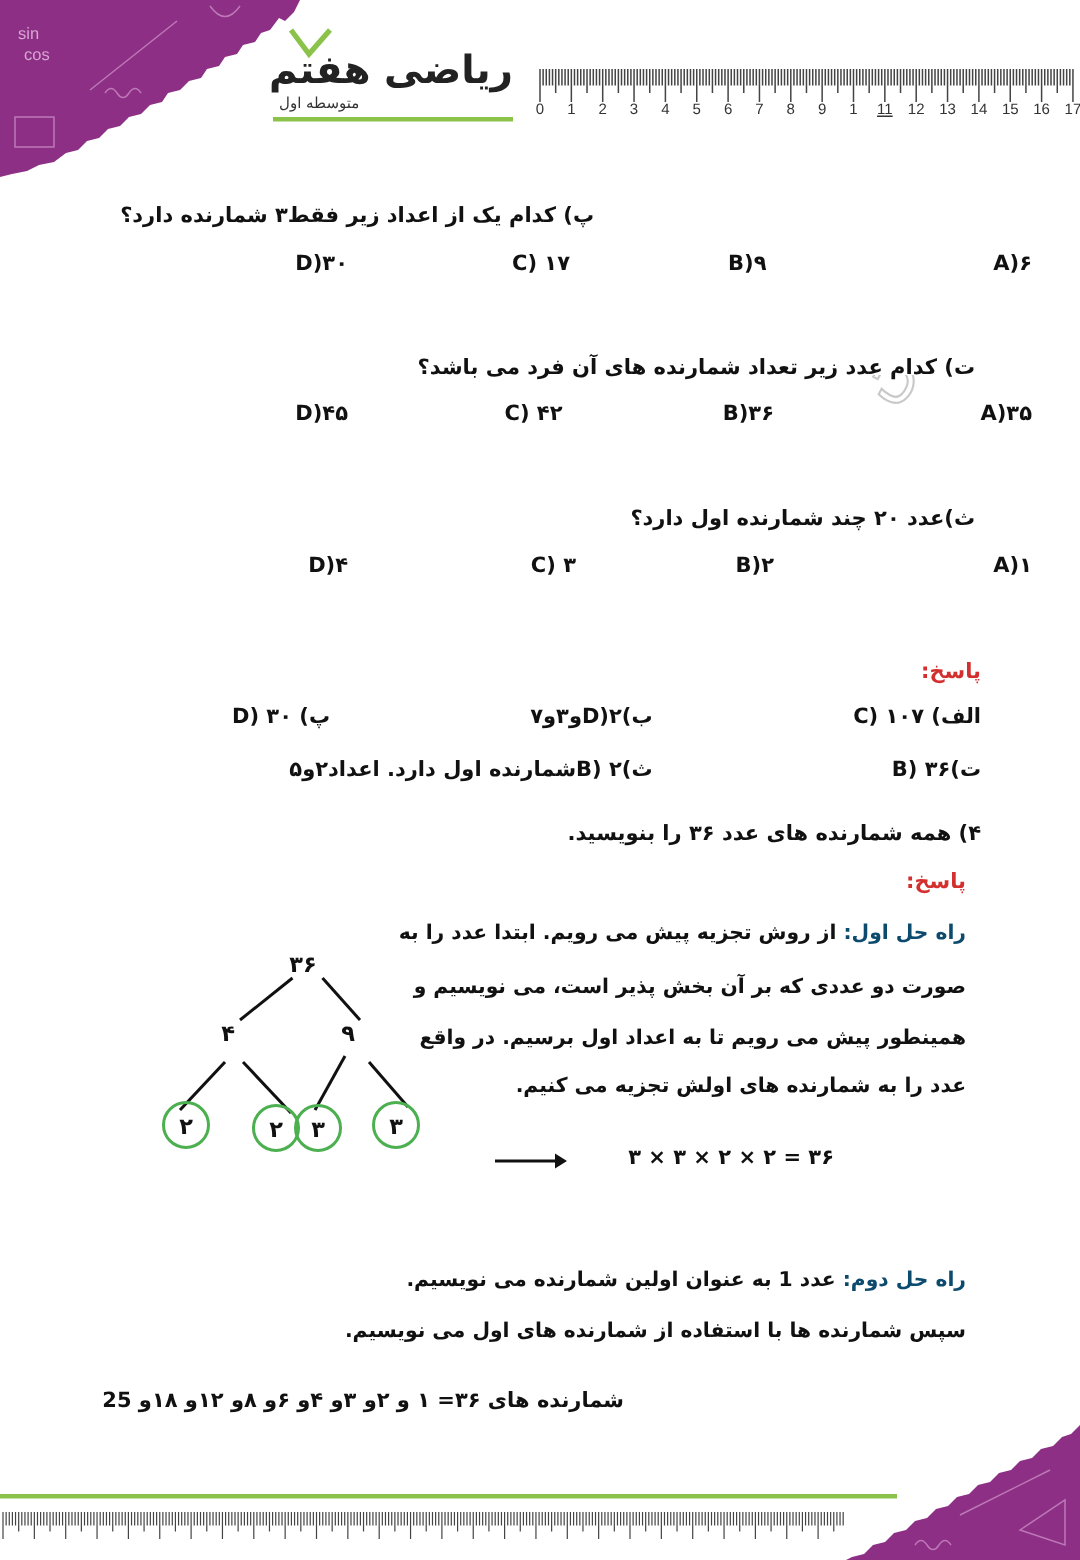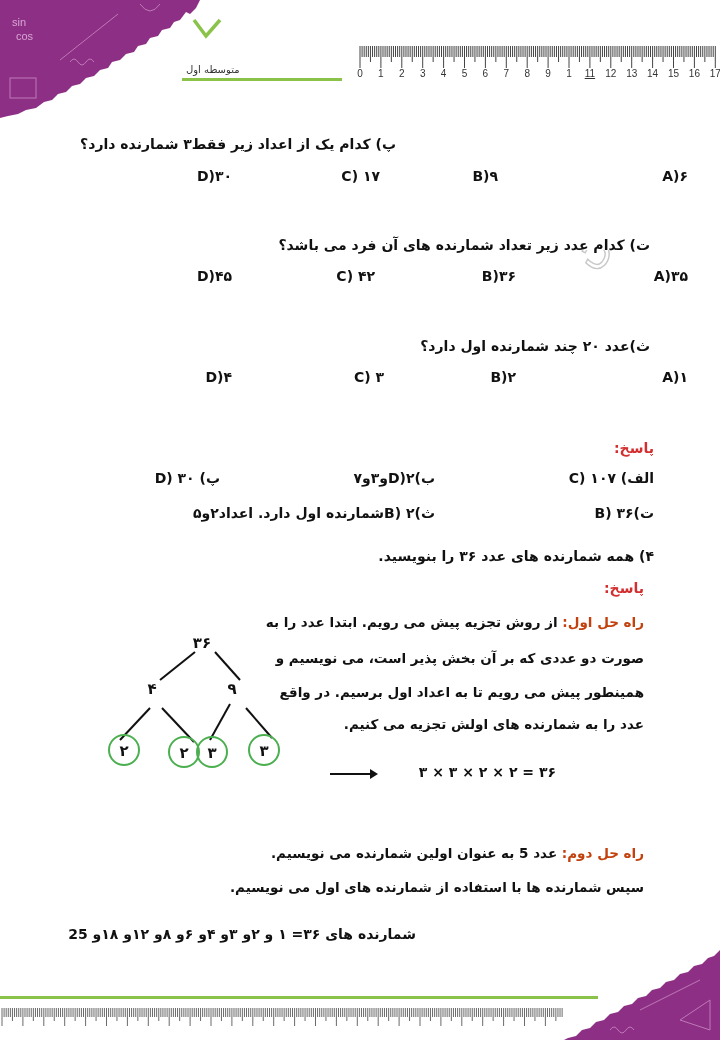--- a/index.html
+++ b/index.html
@@ -22,21 +22,21 @@
   .logo-underline { position: absolute; left: 0; top: 60px; width: 160px; height: 3px; background: #8bc34a; }
   
   .ruler-top { left: 356px; top: 44px; width: 364px; height: 40px; }
   .ruler-num { position: absolute; top: 24px; font-size: 10px; color: #333; font-family: "Liberation Sans", sans-serif; transform: translateX(-50%); }
   .ruler-bottom { left: 0; top: 1008px; width: 566px; height: 20px; }
   .green-line-bottom { left: 0; top: 996px; width: 598px; height: 3px; background: #8bc34a; }
   
   .q { font-size: 14px; font-weight: bold; white-space: nowrap; }
   .opt { font-size: 14px; font-weight: bold; white-space: nowrap; }
   .ans-label { color: #d32f2f; font-weight: bold; font-size: 14px; white-space: nowrap; }
-  .method-label { color: #c2410c; font-weight: bold; }
+  .method-label { color: #0c4a6e; font-weight: bold; }
   .para { font-size: 13.5px; font-weight: bold; white-space: nowrap; }
   .watermark { left: 90px; top: 250px; width: 520px; height: 560px; pointer-events: none; }
   .tree { left: 100px; top: 628px; }
 </style>
 </head>
 <body>
 
 <svg class="abs corner-tl" width="210" height="120" viewBox="0 0 210 120">
   <path d="M0 0 H200 L196 8 L190 14 L186 12 L180 20 L174 22 L170 28 L162 30 L158 36 L150 38 L146 44 L138 46 L134 52 L126 54 L120 60 L112 62 L108 68 L100 70 L94 76 L86 78 L80 84 L72 86 L66 92 L58 94 L52 100 L44 102 L36 108 L26 110 L18 114 L8 116 L0 118 Z" fill="#8e2f86"></path>
   <g stroke="#c98bc3" stroke-width="1" fill="none" opacity="0.8">
@@ -46,20 +46,21 @@
     <path d="M140 4 q10 14 20 0"></path>
   </g>
   <text x="12" y="26" font-size="11" fill="#d7a6d2" font-family="Liberation Sans, sans-serif">sin</text>
   <text x="16" y="40" font-size="11" fill="#d7a6d2" font-family="Liberation Sans, sans-serif">cos</text>
 </svg>
 
 <div class="abs logo">
   <svg class="logo-check" width="30" height="22" viewBox="0 0 30 22">
     <path d="M2 2 L14 18 L28 2" stroke="#8bc34a" stroke-width="3.5" fill="none"></path>
   </svg>
+  <div class="logo-title rtl">ریاضی هفتم</div>
   <div class="logo-sub rtl">متوسطه اول</div>
   <div class="logo-underline"></div>
 </div>
 
 <div class="abs ruler-top">
   <svg width="364" height="24" viewBox="0 0 364 24">
     <g stroke="#444" stroke-width="1">
 
     <line x1="4" x2="4" y1="2" y2="24"></line>
         <line x1="6.09" x2="6.09" y1="2" y2="13"></line>
@@ -255,21 +256,21 @@
       <div class="ruler-num" style="left: 359.3px;">17</div>
     </div>
 </div>
 
 <svg class="abs watermark" viewBox="0 0 520 560">
   <text x="0" y="0" font-size="46" fill="none" stroke="#c9c9c9" stroke-width="1.4" font-family="DejaVu Sans, sans-serif" transform="translate(500,20) rotate(-62)" text-anchor="end" direction="rtl">مجتمع آموزشی و پژوهشی تیزین</text>
 </svg>
 
 <div class="abs q rtl" style="right:324px; top:136px;">پ) کدام یک از اعداد زیر فقط۳ شمارنده دارد؟</div>
 <div class="abs opt rtl" style="right:32px; top:168px;">۶(A</div>
-<div class="abs opt rtl" style="right:222px; top:168px;">۹(B</div>
+<div class="abs opt rtl" style="right:209px; top:168px;">۹(B</div>
 <div class="abs opt rtl" style="right:340px; top:168px;">۱۷ (C</div>
 <div class="abs opt rtl" style="right:488px; top:168px;">۳۰(D</div>
 
 <div class="abs q rtl" style="right:70px; top:237px;">ت) کدام عدد زیر تعداد شمارنده های آن فرد می باشد؟</div>
 <div class="abs opt rtl" style="right:32px; top:268px;">۳۵(A</div>
 <div class="abs opt rtl" style="right:204px; top:268px;">۳۶(B</div>
 <div class="abs opt rtl" style="right:345px; top:268px;">۴۲ (C</div>
 <div class="abs opt rtl" style="right:488px; top:268px;">۴۵(D</div>
 
 <div class="abs q rtl" style="right:70px; top:338px;">ث)عدد ۲۰ چند شمارنده اول دارد؟</div>
@@ -323,21 +324,21 @@
 </svg>
 
 <svg class="abs" style="left:330px; top:768px;" width="50" height="12" viewBox="0 0 50 12">
   <line x1="0" y1="6" x2="40" y2="6" stroke="#111" stroke-width="2"></line>
   <polygon points="40,1 48,6 40,11" fill="#111"></polygon>
 </svg>
 <div class="abs opt rtl" style="right:164px; top:764px;">۳۶ = ۲ × ۲ × ۳ × ۳</div>
 
 <div class="abs para rtl" style="right:76px; top:845px;">
   <span class="method-label">راه حل دوم:</span>
-  <span>عدد 5 به عنوان اولین شمارنده می نویسیم.</span>
+  <span>عدد 1 به عنوان اولین شمارنده می نویسیم.</span>
 </div>
 <div class="abs para rtl" style="right:76px; top:879px;">سپس شمارنده ها با استفاده از شمارنده های اول می نویسیم.</div>
 <div class="abs opt rtl" style="right:304px; top:926px;">شمارنده های ۳۶= ۱ و ۲و ۳و ۴و ۶و ۸و ۱۲و ۱۸و 25</div>
 
 <div class="abs green-line-bottom"></div>
 <svg class="abs ruler-bottom" id="ruler-bottom" width="566" height="20" viewBox="0 0 566 20">
     <line x1="2" x2="2" y1="0" y2="18" stroke="#444" stroke-width="0.8"></line>
     <line x1="4.09" x2="4.09" y1="0" y2="9" stroke="#444" stroke-width="0.8"></line>
     <line x1="6.18" x2="6.18" y1="0" y2="9" stroke="#444" stroke-width="0.8"></line>
     <line x1="8.27" x2="8.27" y1="0" y2="9" stroke="#444" stroke-width="0.8"></line>

